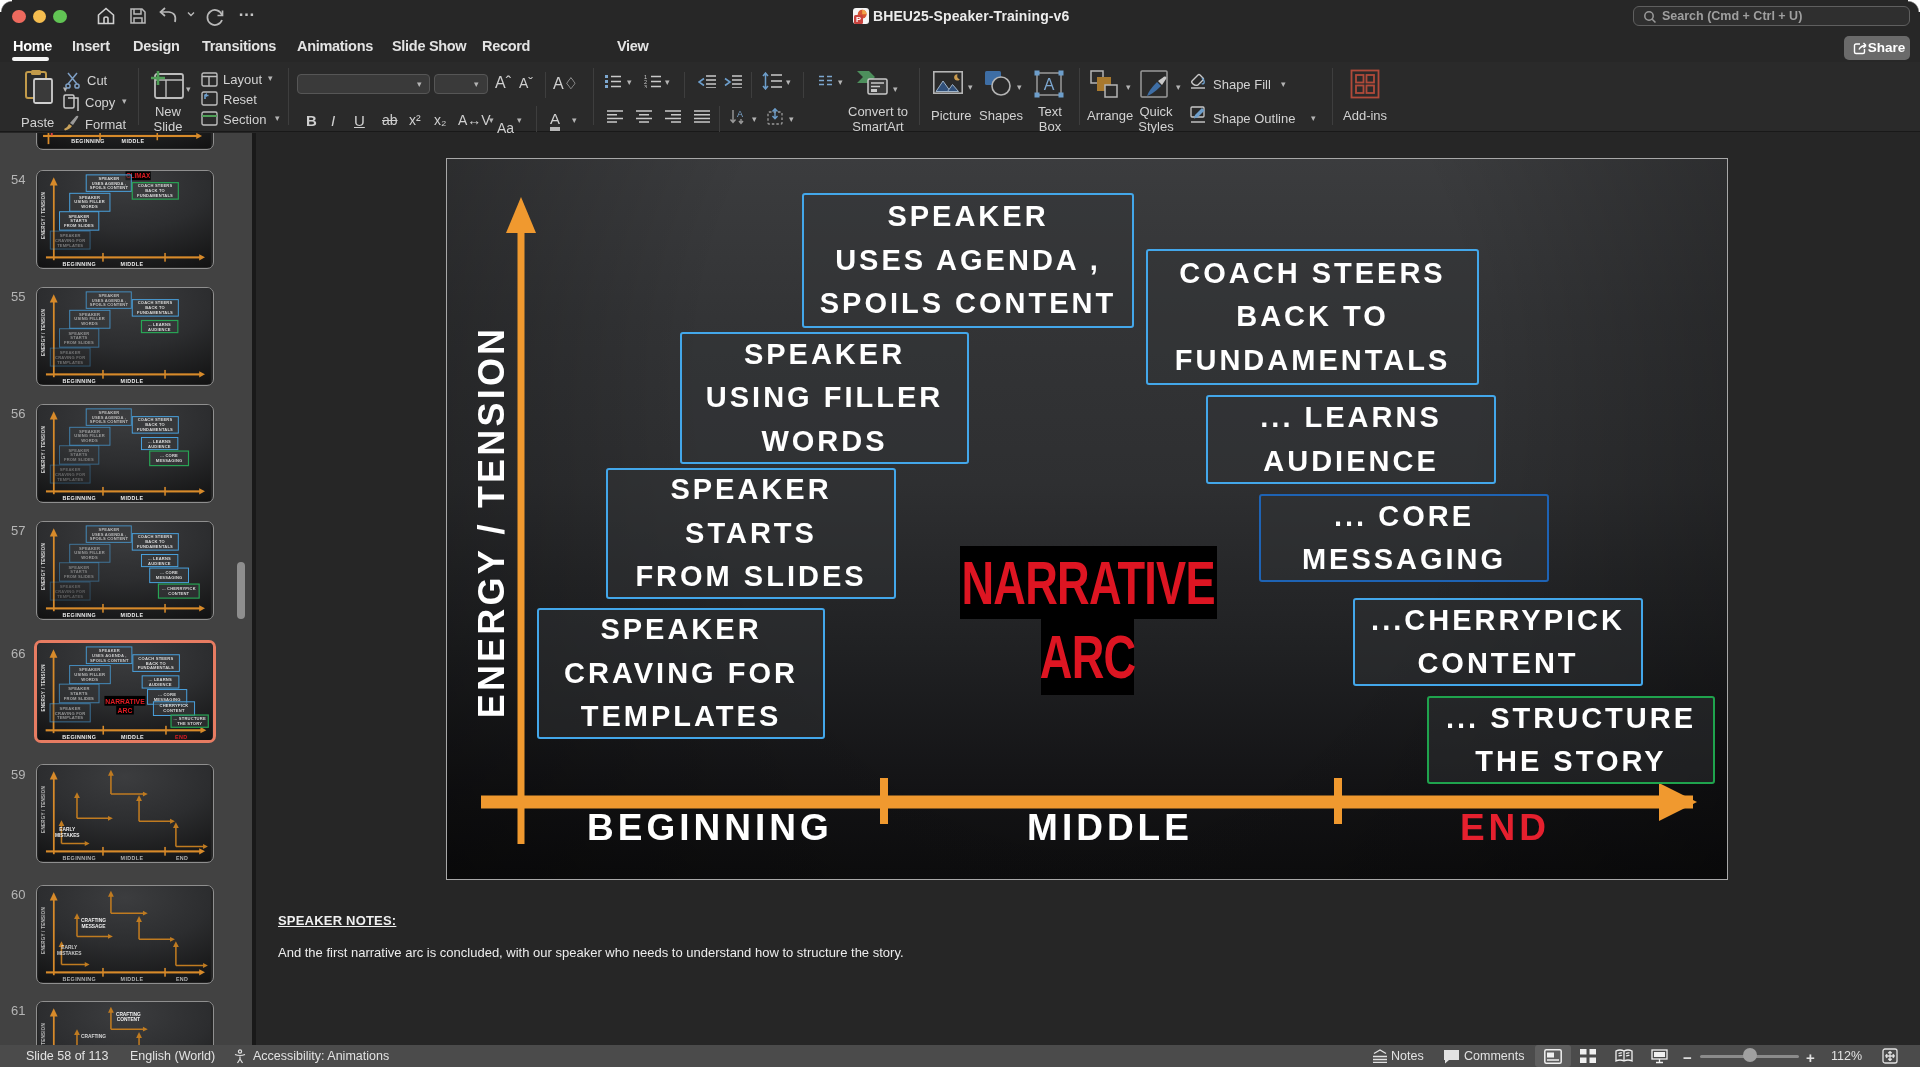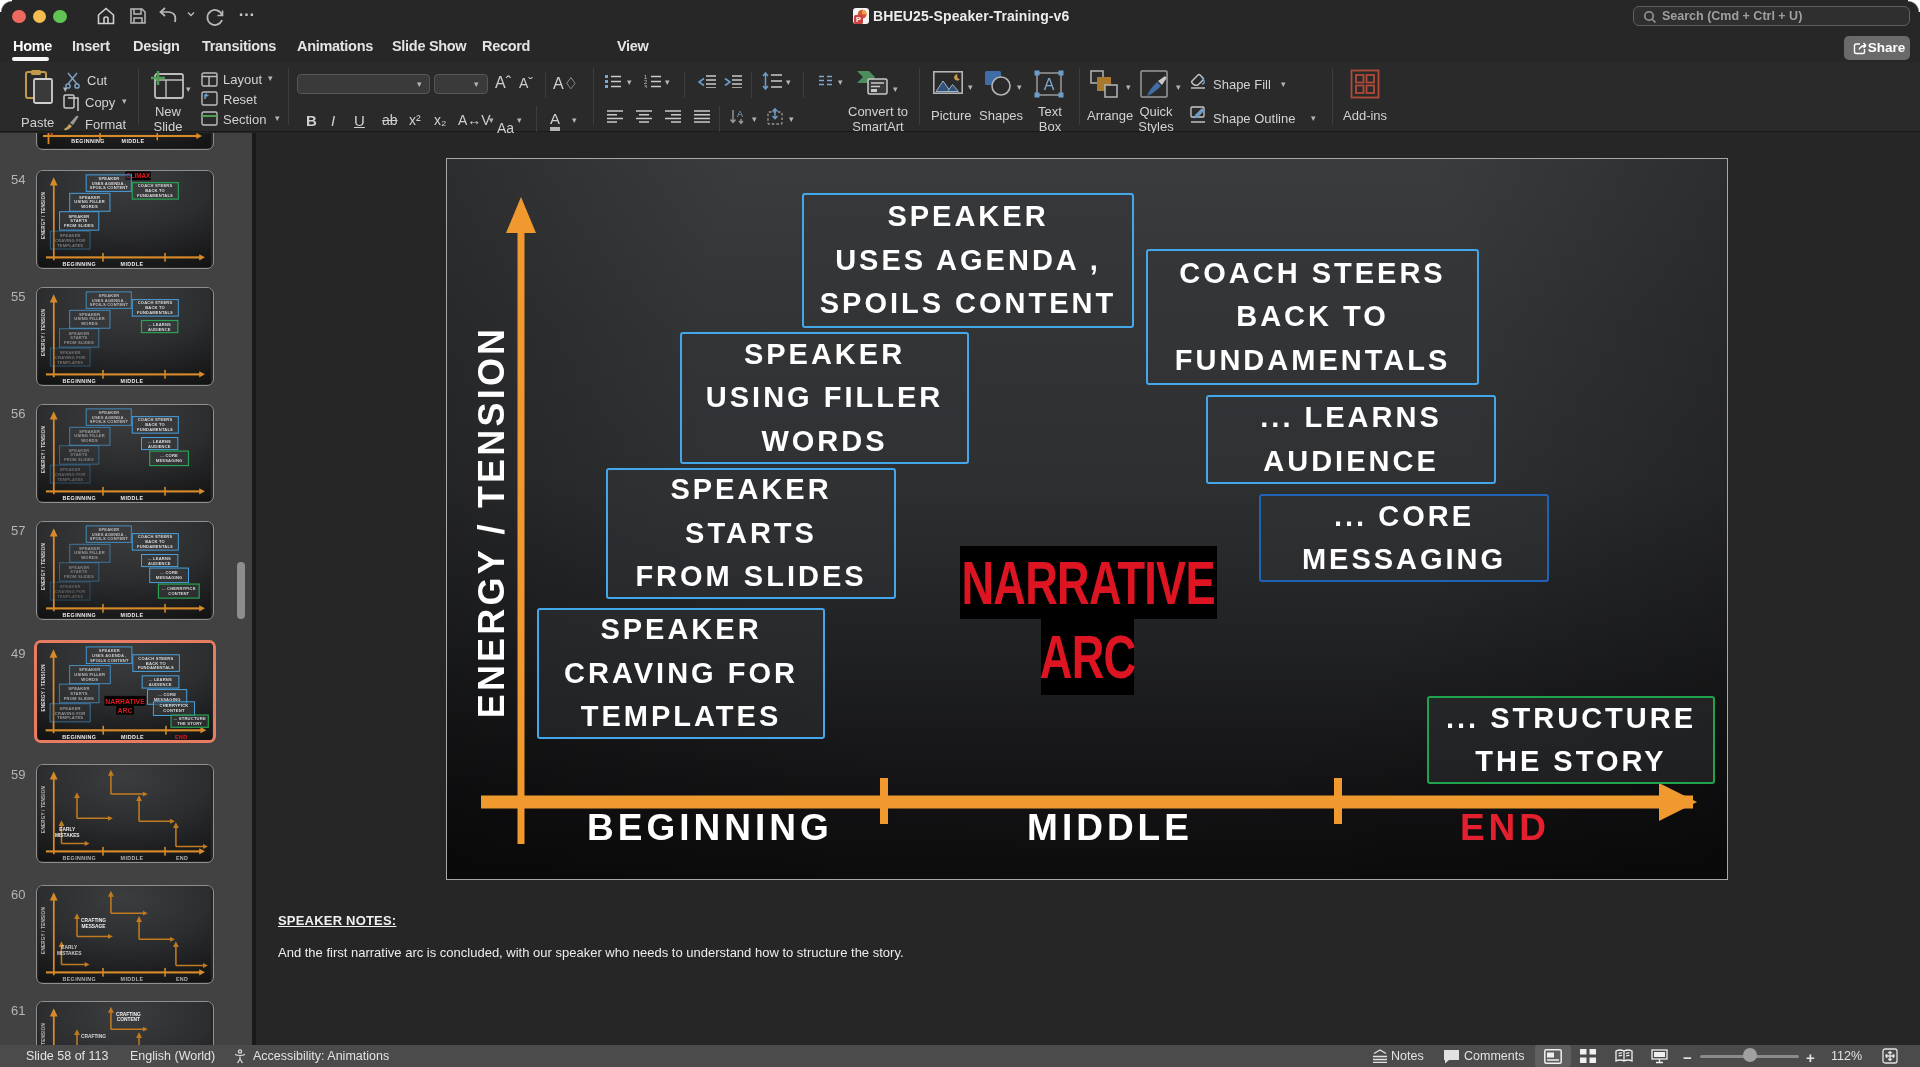--- a/index.html
+++ b/index.html
@@ -587,21 +587,21 @@
         <text x="125" y="39">... LEARNS</text>
           <text x="125" y="44">AUDIENCE</text>
         <text x="135" y="54">... CORE</text>
           <text x="135" y="59">MESSAGING</text>
         <text x="145" y="70.5">... CHERRYPICK</text>
           <text x="145" y="75.5">CONTENT</text>
       </g>
     </svg>
   </div>
 
-  <div class="thumbnum" style="left:11px;top:513px;">49</div>
+  <div class="thumbnum" style="left:11px;top:513px;">66</div>
   <div class="thumb" style="top:507px;border:3px solid #e77c62;height:103px;width:182px;left:34px;">
     <svg width="176" height="97" viewBox="0 0 178 99">
       <rect width="178" height="99" fill="url(#tg)"></rect>
       <g fill="#d78a2a">
         <rect x="15.2" y="12" width="1.8" height="80"></rect>
         <polygon points="16,6.5 12,15 20,15"></polygon>
         <rect x="8" y="88" width="160" height="2.2"></rect>
         <polygon points="172,89 166,85.8 166,92.2"></polygon>
         <rect x="66" y="84.5" width="1.6" height="9"></rect>
           <rect x="130" y="84.5" width="1.6" height="9"></rect>
@@ -831,20 +831,24 @@
   </div>
   <div class="sbox" style="left:812px;top:335px;width:290px;height:88px;border-color:#1e63b4;">
     <div>... CORE</div>
       <div>MESSAGING</div>
   </div>
   <div class="sbox" style="left:90px;top:449px;width:288px;height:131px;">
     <div>SPEAKER</div>
       <div>CRAVING FOR</div>
       <div>TEMPLATES</div>
   </div>
+  <div class="sbox" style="left:906px;top:439px;width:290px;height:88px;">
+    <div>...CHERRYPICK</div>
+      <div>CONTENT</div>
+  </div>
   <div class="sbox" style="left:980px;top:537px;width:288px;height:88px;border-color:#1fa34d;">
     <div>... STRUCTURE</div>
       <div>THE STORY</div>
   </div>
 
   <div class="abs" style="left:513px;top:387px;width:257px;height:73px;background:#000;display:flex;align-items:center;justify-content:center;">
     <span class="narc" style="font-size:61px;">NARRATIVE</span>
   </div>
   <div class="abs" style="left:594px;top:460px;width:93px;height:76px;background:#000;display:flex;align-items:center;justify-content:center;">
     <span class="narc" style="font-size:61px;">ARC</span>

